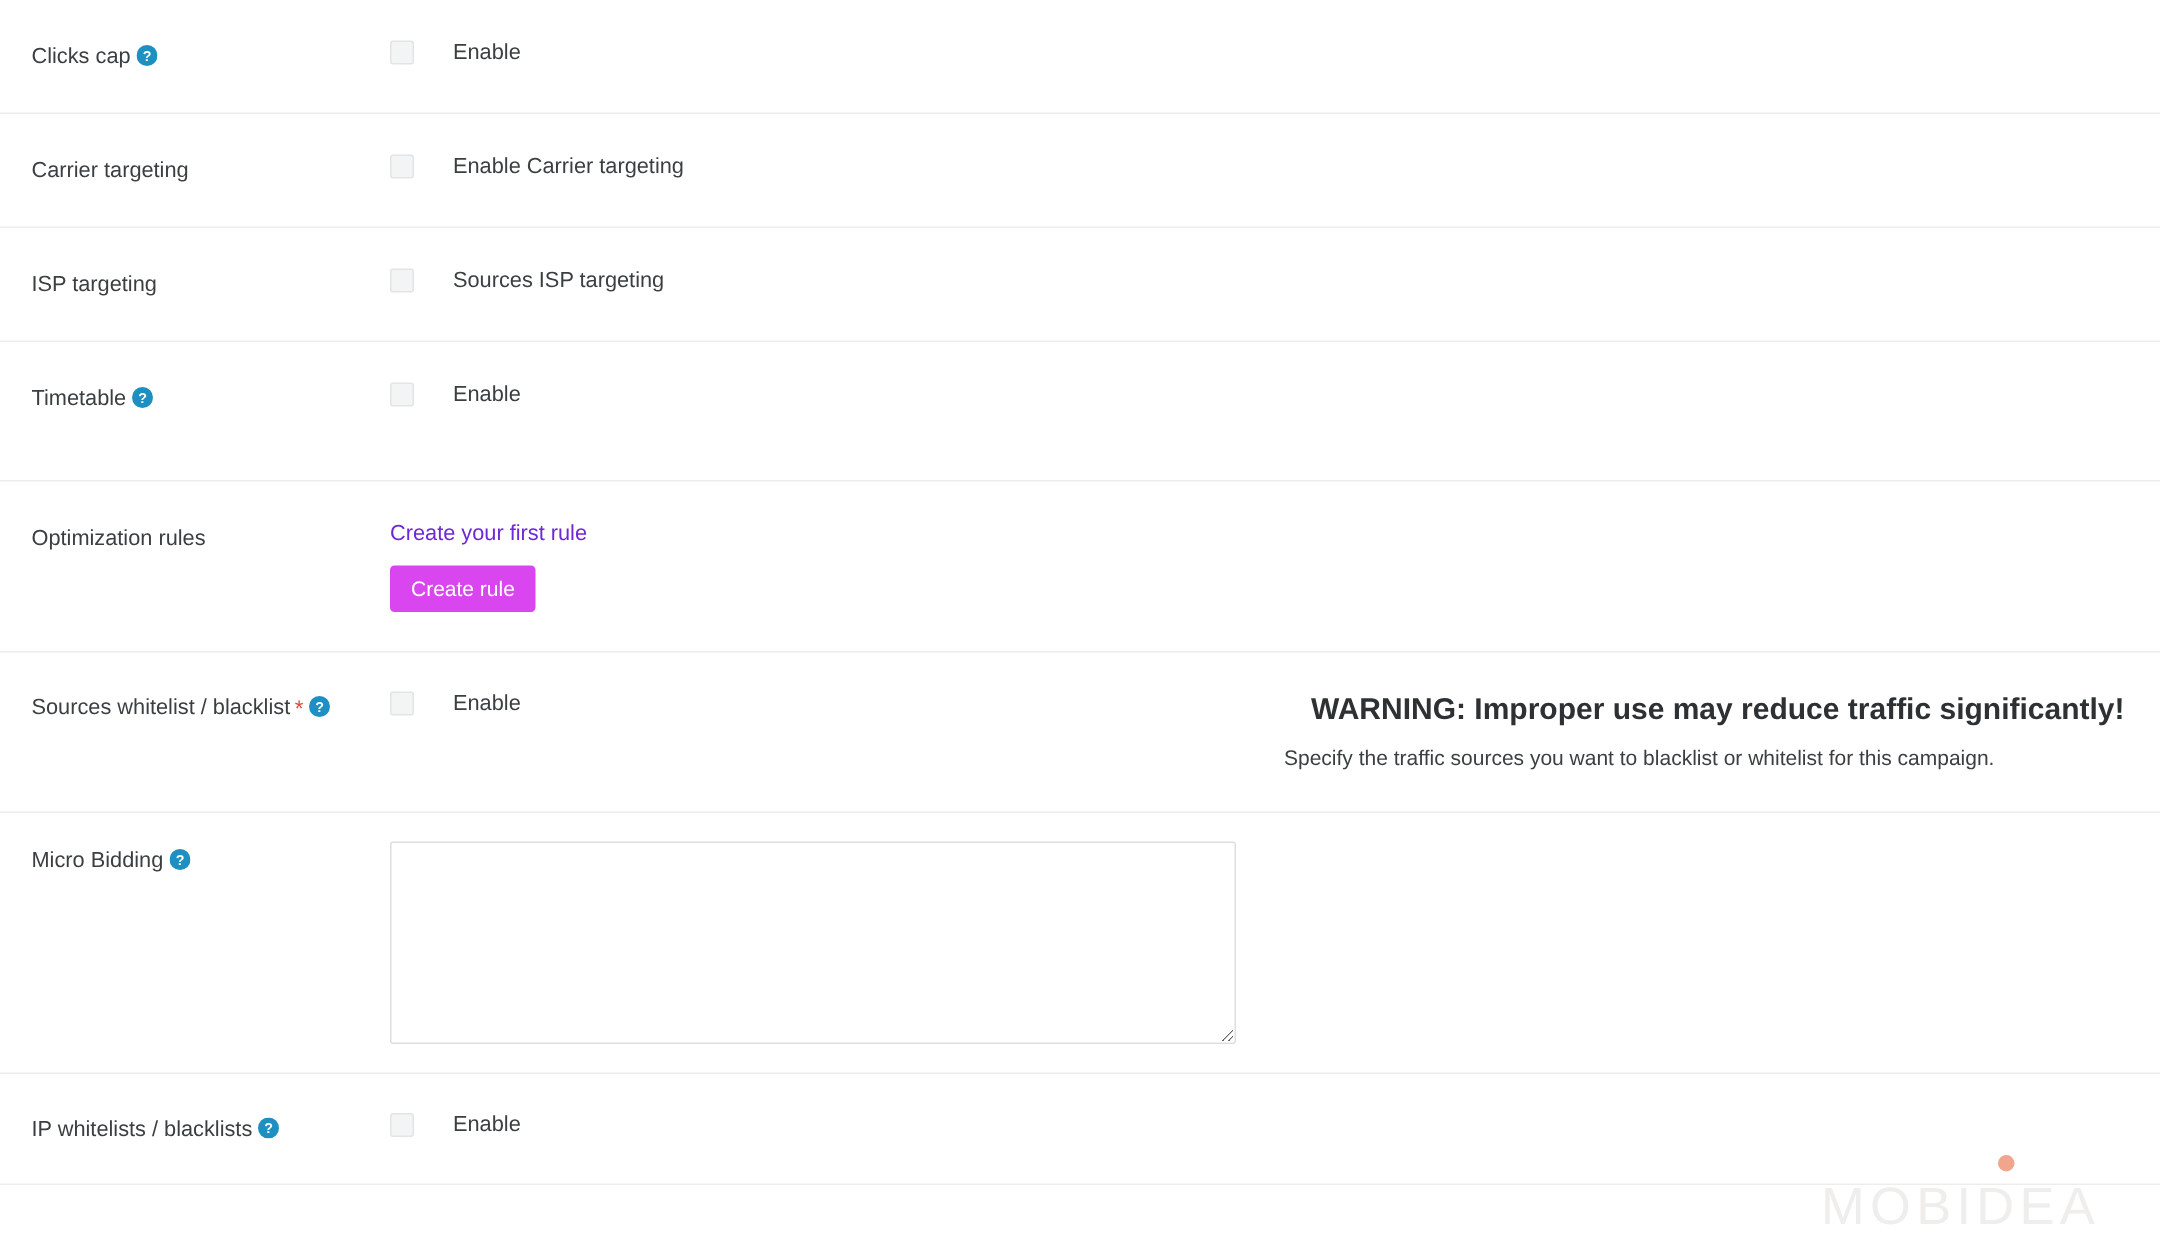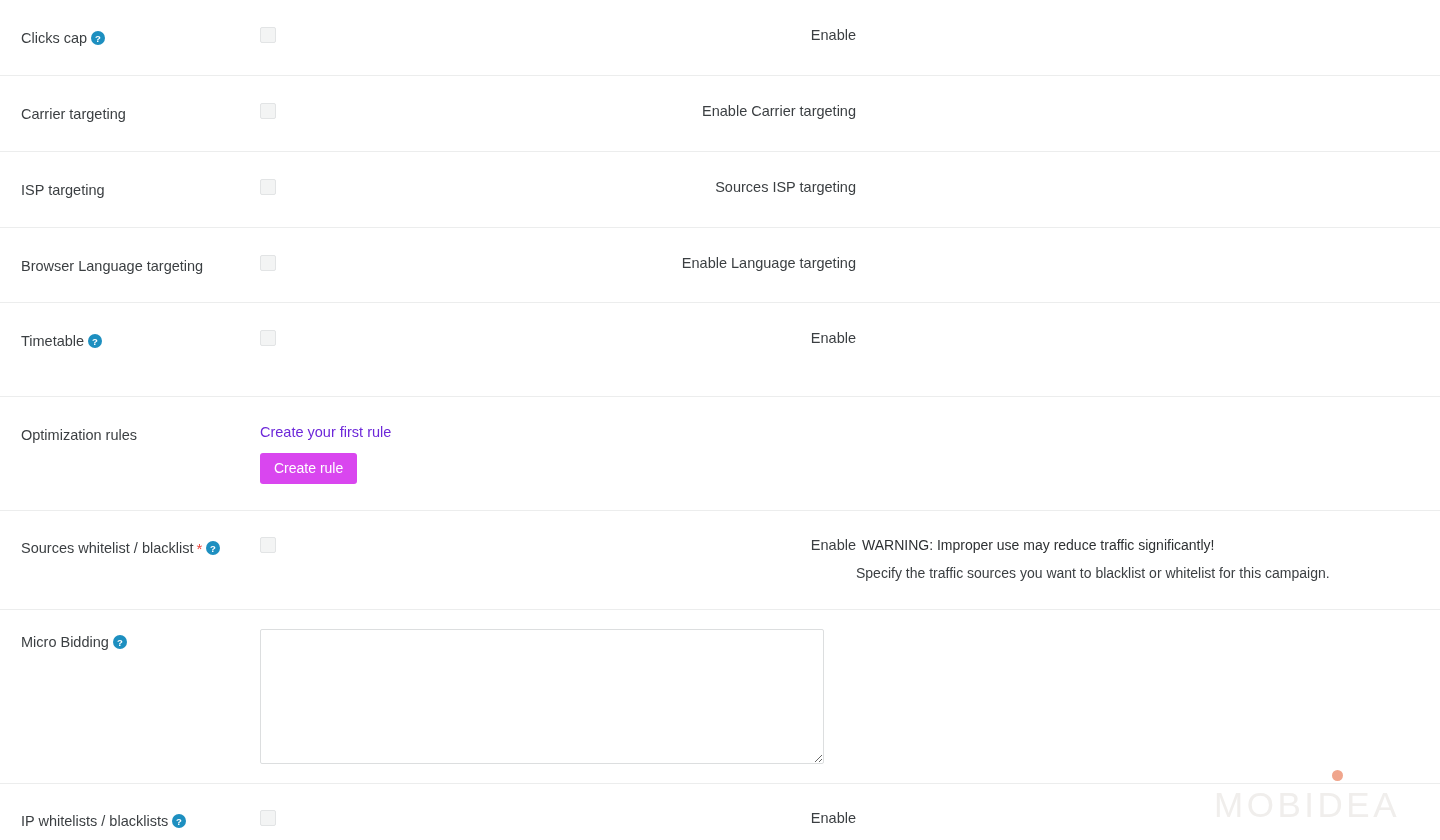--- a/index.html
+++ b/index.html
@@ -79,22 +79,21 @@
     color: #e8453c;
     font-size: 15px;
     margin-left: 3px;
     vertical-align: -1px;
   }
 
   
   .check-wrap {
     display: flex;
     align-items: center;
-    gap: 9px;
-    justify-content: space-between;
+    gap: 26px;
   }
   .cbox {
     width: 16px;
     height: 16px;
     flex: 0 0 16px;
     background: #f3f4f4;
     border: 1px solid #e2e4e5;
     border-radius: 2px;
     display: block;
   }
@@ -124,24 +123,24 @@
   }
 
   .rule-hint {
     font-size: 14.5px;
     color: #6d28d9;
     margin: 0 0 11px 0;
     line-height: 1.2;
   }
 
   .warn-title {
-    font-size: 14px;
-    font-weight: normal;
+    font-size: 20px;
+    font-weight: bold;
     color: #2e3133;
-    margin: 0 0 12px 6px;
+    margin: 0 0 12px 18px;
     line-height: 1.2;
   }
   .warn-text {
     font-size: 14px;
     color: #3b3f42;
     margin: 0;
     line-height: 1.2;
   }
 
   .micro-textarea {
@@ -232,33 +231,20 @@
       <div class="control-cell">
         <div class="control-left">
           <label class="check-wrap">
             <span class="cbox"></span>
             <span class="cbox-label">Sources ISP targeting</span>
           </label>
         </div>
       </div>
     </div>
 
-    <div class="form-row" style="padding-top:27px;padding-bottom:27px;">
-      <div class="label-cell">
-        <span>Browser Language targeting</span>
-      </div>
-      <div class="control-cell">
-        <div class="control-left">
-          <label class="check-wrap">
-            <span class="cbox"></span>
-            <span class="cbox-label">Enable Language targeting</span>
-          </label>
-        </div>
-      </div>
-    </div>
 
     <div class="form-row" style="padding-top:27px;padding-bottom:45px;">
       <div class="label-cell">
         <span>Timetable</span><span class="help-icon"><svg width="14" height="14" viewBox="0 0 14 14">
               <circle cx="7" cy="7" r="7" fill="#1d8fc0"></circle>
               <text x="7" y="10.5" font-size="9.5" font-family="Liberation Sans, sans-serif" font-weight="bold" fill="#ffffff" text-anchor="middle">?</text>
             </svg></span>
       </div>
       <div class="control-cell">
         <div class="control-left">

